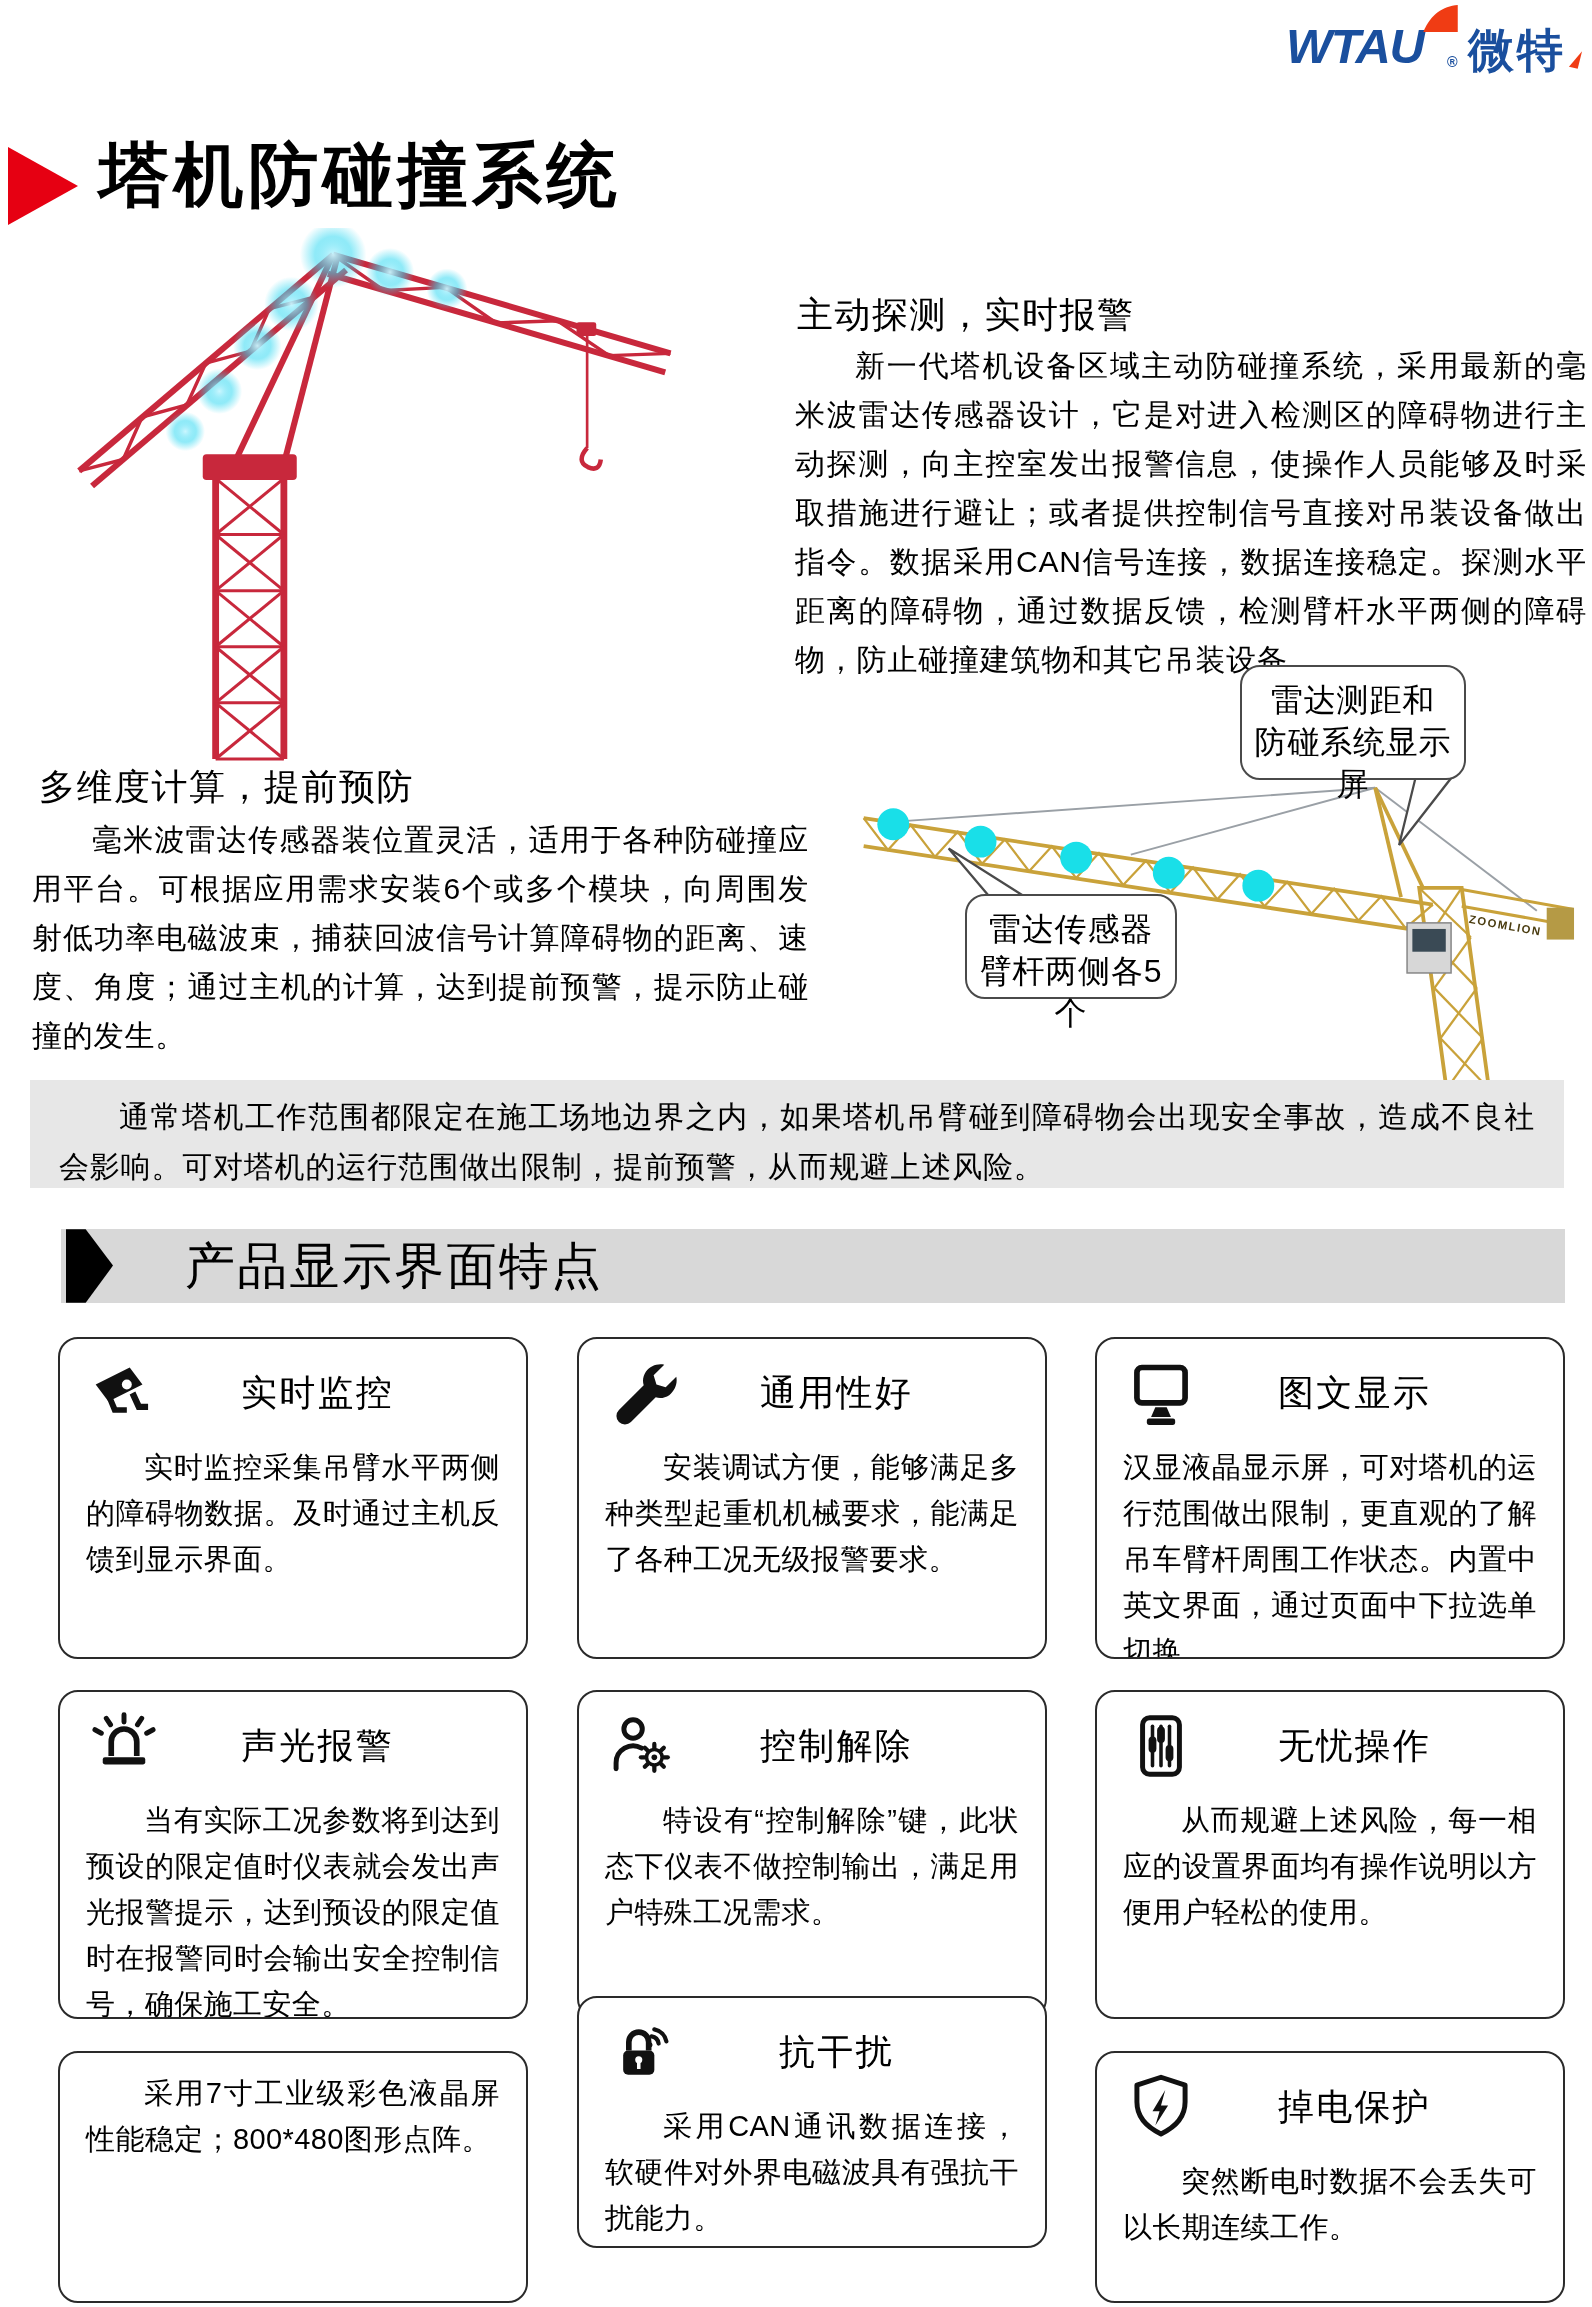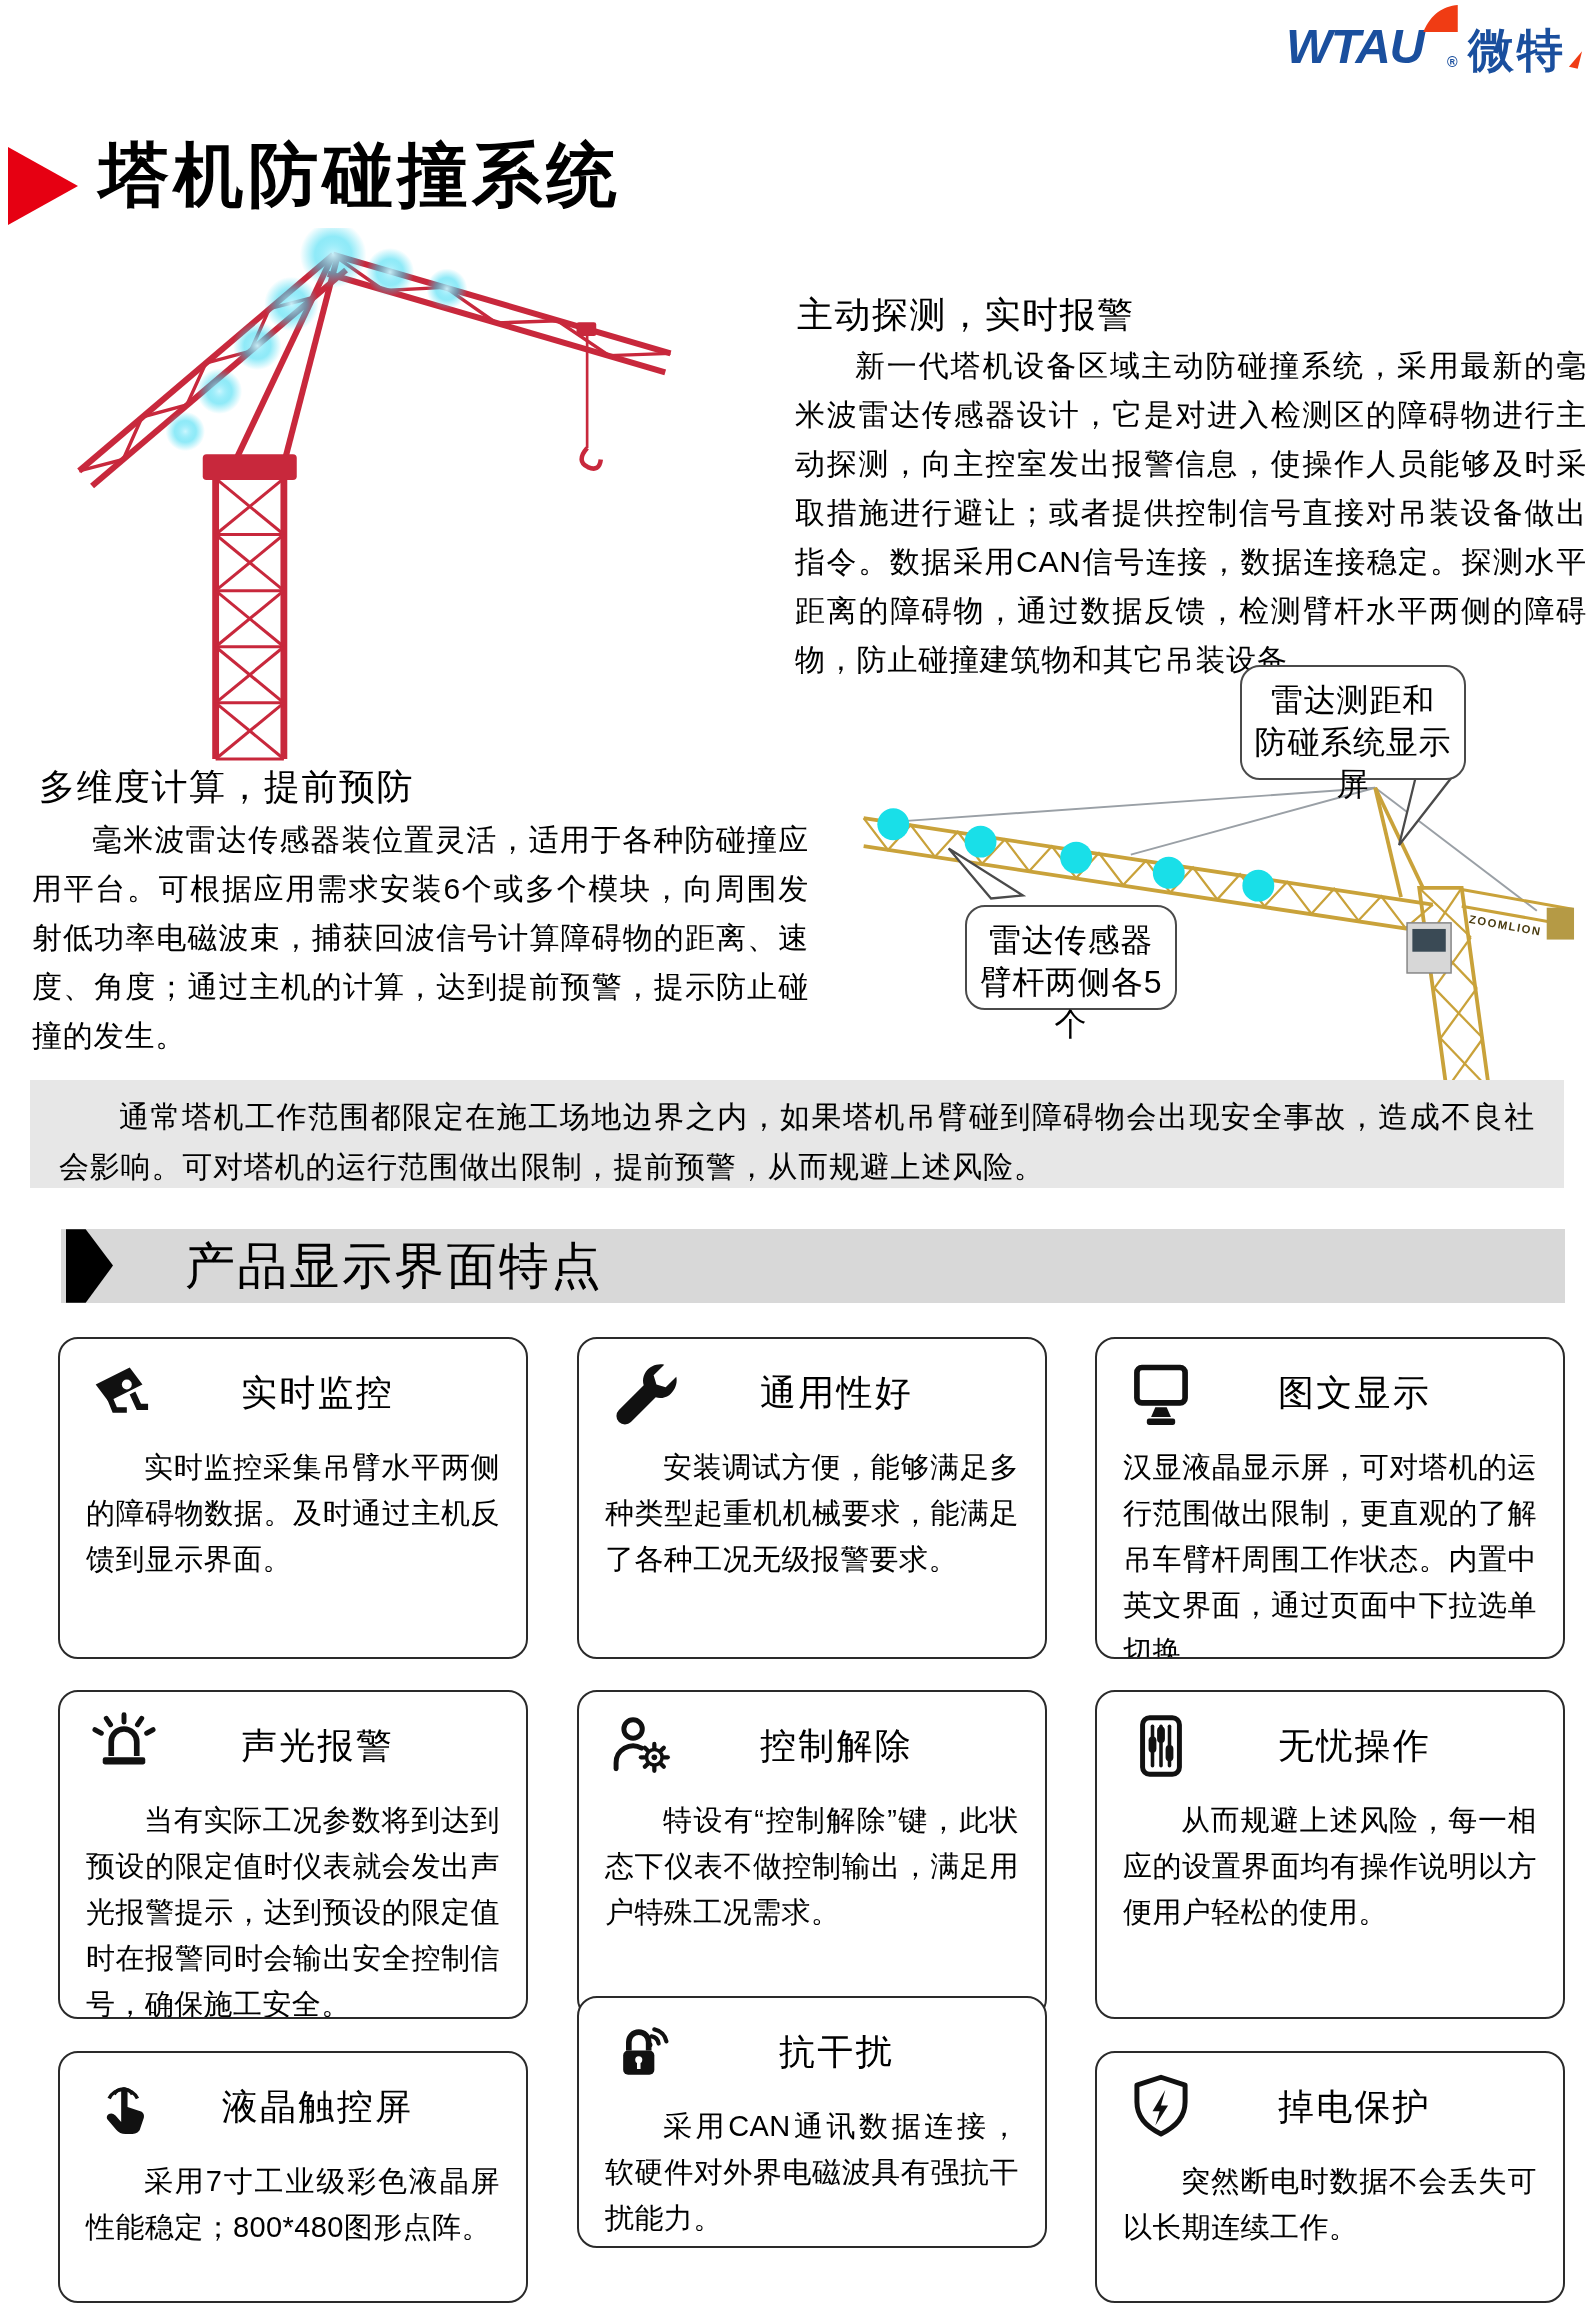--- a/index.html
+++ b/index.html
@@ -32,21 +32,21 @@
   .sec-heading{position:absolute;font-size:36px;font-weight:500;letter-spacing:1.5px;}
   .sec-body{position:absolute;font-size:30px;line-height:49px;text-align:justify;text-indent:2em;letter-spacing:0.8px;}
   #intro-heading{left:797px;top:291px;}
   #intro-body{left:795px;top:341px;width:792px;}
   #calc-heading{left:39px;top:763px;}
   #calc-body{left:32px;top:815px;width:777px;}
 
   
   .bubble{position:absolute;background:#fff;border:2.3px solid #4a4a4a;border-radius:20px;text-align:center;font-size:32px;line-height:42px;padding-top:12px;letter-spacing:0.8px;}
   #bubble-display{left:1240px;top:665px;width:226px;height:115px;}
-  #bubble-sensor{left:965px;top:894px;width:212px;height:105px;margin-top:11px;}
+  #bubble-sensor{left:965px;top:894px;width:212px;height:105px;}
   .tail{position:absolute;}
 
   
   .notice{position:absolute;left:30px;top:1080px;width:1534px;height:108px;background:var(--notice-gray);padding:12px 29px 0 29px;}
   .notice p{font-size:30px;line-height:50px;text-align:justify;text-indent:2em;letter-spacing:0.8px;}
 
   
   .feature-bar{position:absolute;left:61px;top:1229px;width:1504px;height:74px;background:var(--bar-gray);}
   .feature-bar .arrow{position:absolute;left:4.6px;top:0;}
   .feature-bar .bar-title{position:absolute;left:124px;top:50%;transform:translateY(-50%);font-size:50px;letter-spacing:2.3px;}
@@ -317,30 +317,20 @@
               <line x1="60" y1="52" x2="60" y2="64"></line>
             </g>
           </svg>
       </span>
       <span class="card-title">无忧操作</span>
     </div>
     <p class="card-body">从而规避上述风险，每一相应的设置界面均有操作说明以方便用户轻松的使用。</p>
   </div>
 
   <div class="card" style="left:58px;top:2051px;height:252px">
-    <div class="card-head">
-      <span class="icon">
-        <svg viewBox="0 0 96 96">
-            <path d="M34 30 A15 15 0 0 1 60 30" fill="none" stroke="#111" stroke-width="5"></path>
-            <path d="M27 36 A22 22 0 0 1 67 36" fill="none" stroke="#111" stroke-width="5"></path>
-            <path d="M44 24c0-5 9-5 9 0v24l18 6c4 1 6 5 5 9l-5 15c-1 5-6 8-11 8H50c-5 0-10-2-13-6L25 66c-3-4 0-9 5-9 2 0 4 1 6 3l8 9V24z" fill="#111"></path>
-          </svg>
-      </span>
-      <span class="card-title">液晶触控屏</span>
-    </div>
     <p class="card-body">采用7寸工业级彩色液晶屏性能稳定；800*480图形点阵。</p>
   </div>
 
   <div class="card" style="left:577px;top:1996px;height:252px">
     <div class="card-head">
       <span class="icon">
         <svg viewBox="0 0 96 96">
             <path d="M28 46V34a14 14 0 0 1 28 0v12" fill="none" stroke="#111" stroke-width="8"></path>
             <rect x="20" y="46" width="44" height="34" rx="7" fill="#111"></rect>
             <circle cx="42" cy="59" r="5" fill="#fff"></circle>

